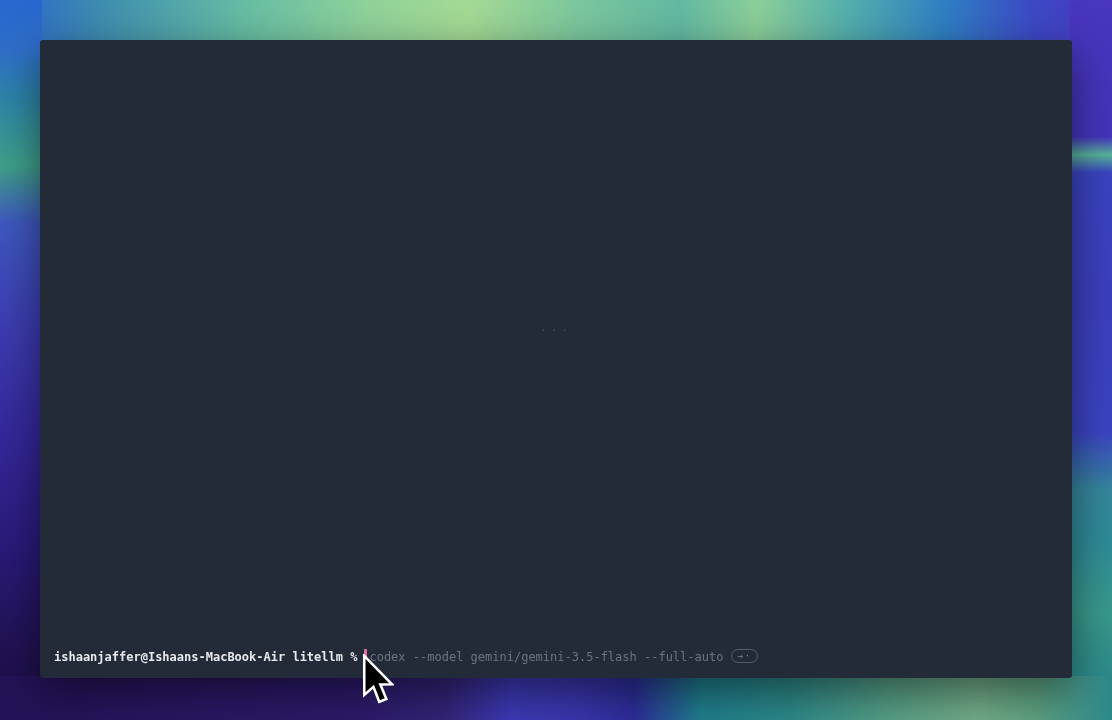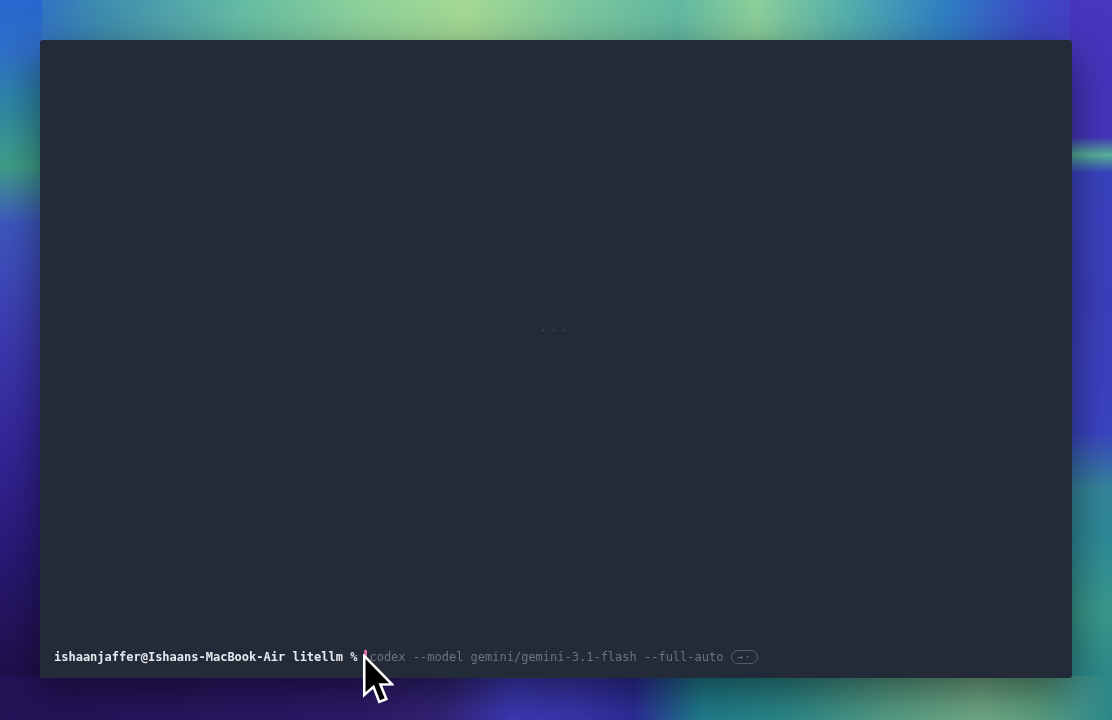--- a/index.html
+++ b/index.html
@@ -16,21 +16,21 @@
   .wp-right{position:absolute;top:0;right:0;width:42px;height:720px;
     background:linear-gradient(180deg,#4836bf 0%,#4434bb 19%,#57b39a 21.5%,#3a43c0 24%,#3c3fbe 42%,#3b44c2 60%,#35869c 68%,#2e8b98 75%,#39998c 85%,#2c8a8a 94%,#27808a 100%);}
   .wp-bottom{position:absolute;bottom:0;left:0;width:1112px;height:44px;
     background:linear-gradient(90deg,#241257 0%,#2a1763 18%,#2d1a6b 32%,#342478 40%,#3d3ab8 46%,#3a36ae 52%,#2d2d9a 57%,#1f7f8e 63%,#2d8a8a 71%,#57a087 80%,#73ad89 88%,#5fa381 93%,#3b8f8a 98%,#2c8a8a 100%);}
 
   
   .terminal{position:absolute;left:40px;top:40px;width:1032px;height:638px;
     background:#242B38;border-radius:3px;box-shadow:0 14px 44px rgba(0,0,0,0.5);}
   .loading-dots{position:absolute;left:50%;top:284px;transform:translateX(-50%);
     color:rgba(160,172,190,0.26);font-size:11px;letter-spacing:4px;user-select:none;}
-  .prompt-line{position:absolute;left:14px;bottom:13px;display:flex;align-items:center;
+  .prompt-line{position:absolute;left:14px;bottom:13px;display:flex;
     font-size:12px;line-height:16px;white-space:pre;margin-top:40px;}
   .prompt-label{color:#E6E9ED;font-weight:700;}
   .text-cursor{display:inline-block;width:3px;height:14px;background:#DE6FA5;
     margin-left:7px;margin-right:2px;border-radius:0.5px;}
   .suggestion{color:#6B7384;}
   .tab-hint{display:inline-flex;align-items:center;justify-content:center;
     margin-left:8px;height:14px;padding:0 5px;border:1px solid rgba(123,132,147,0.55);
     border-radius:7px;color:#7B8493;font-size:9px;letter-spacing:2px;line-height:12px;}
 
   
@@ -46,21 +46,21 @@
   <div class="wp-left"></div>
   <div class="wp-right"></div>
   <div class="wp-bottom"></div>
 
   <div class="terminal">
     <div class="loading-dots">···</div>
 
     <div class="prompt-line">
       <span class="prompt-label">ishaanjaffer@Ishaans-MacBook-Air litellm %</span>
       <span class="text-cursor"></span>
-      <span class="suggestion">codex --model gemini/gemini-3.1-flash --full-auto</span>
+      <span class="suggestion">codex --model gemini/gemini-3.5-flash --full-auto</span>
       <span class="tab-hint">→·</span>
     </div>
   </div>
 
   <svg class="mouse-cursor" viewBox="0 0 24 36" xmlns="http://www.w3.org/2000/svg">
     <path d="M3 1 L3 28.5 L9.5 22.8 L13.6 33.4 L18.6 31.4 L14.4 21.2 L22.6 21.0 Z" fill="#000000" stroke="#ffffff" stroke-width="1.8" stroke-linejoin="miter"></path>
   </svg>
 
 </div>
 

